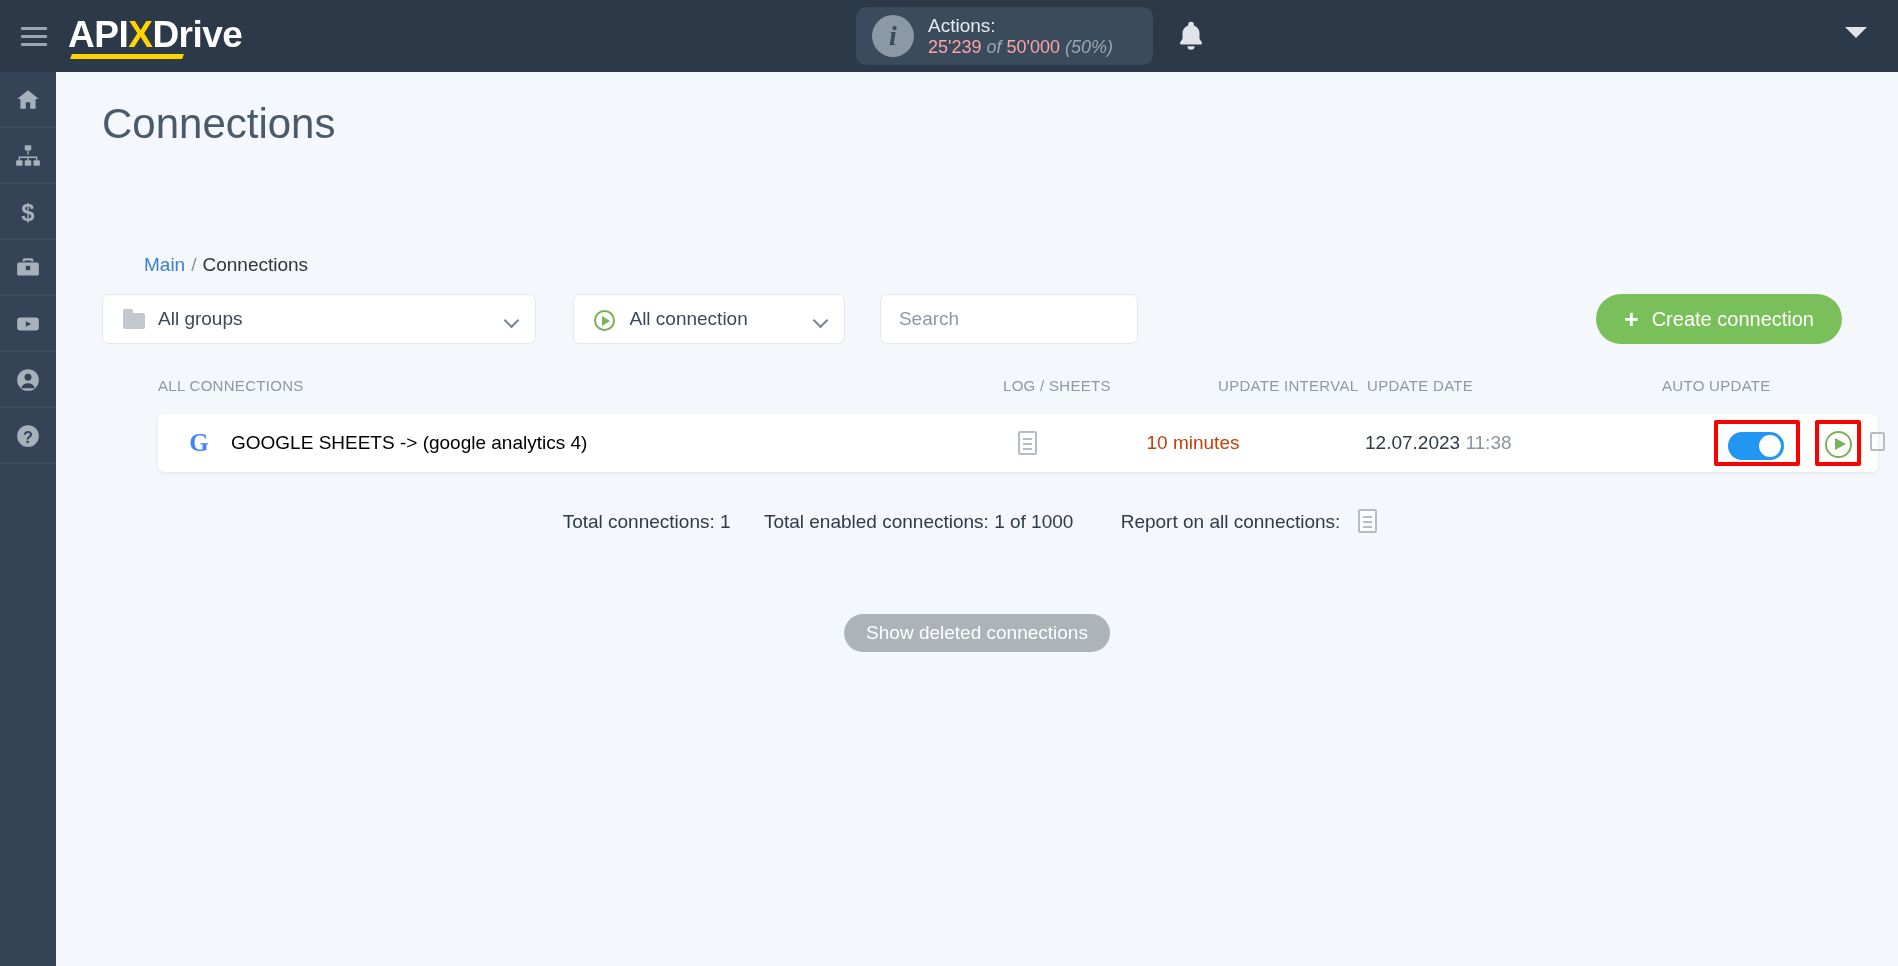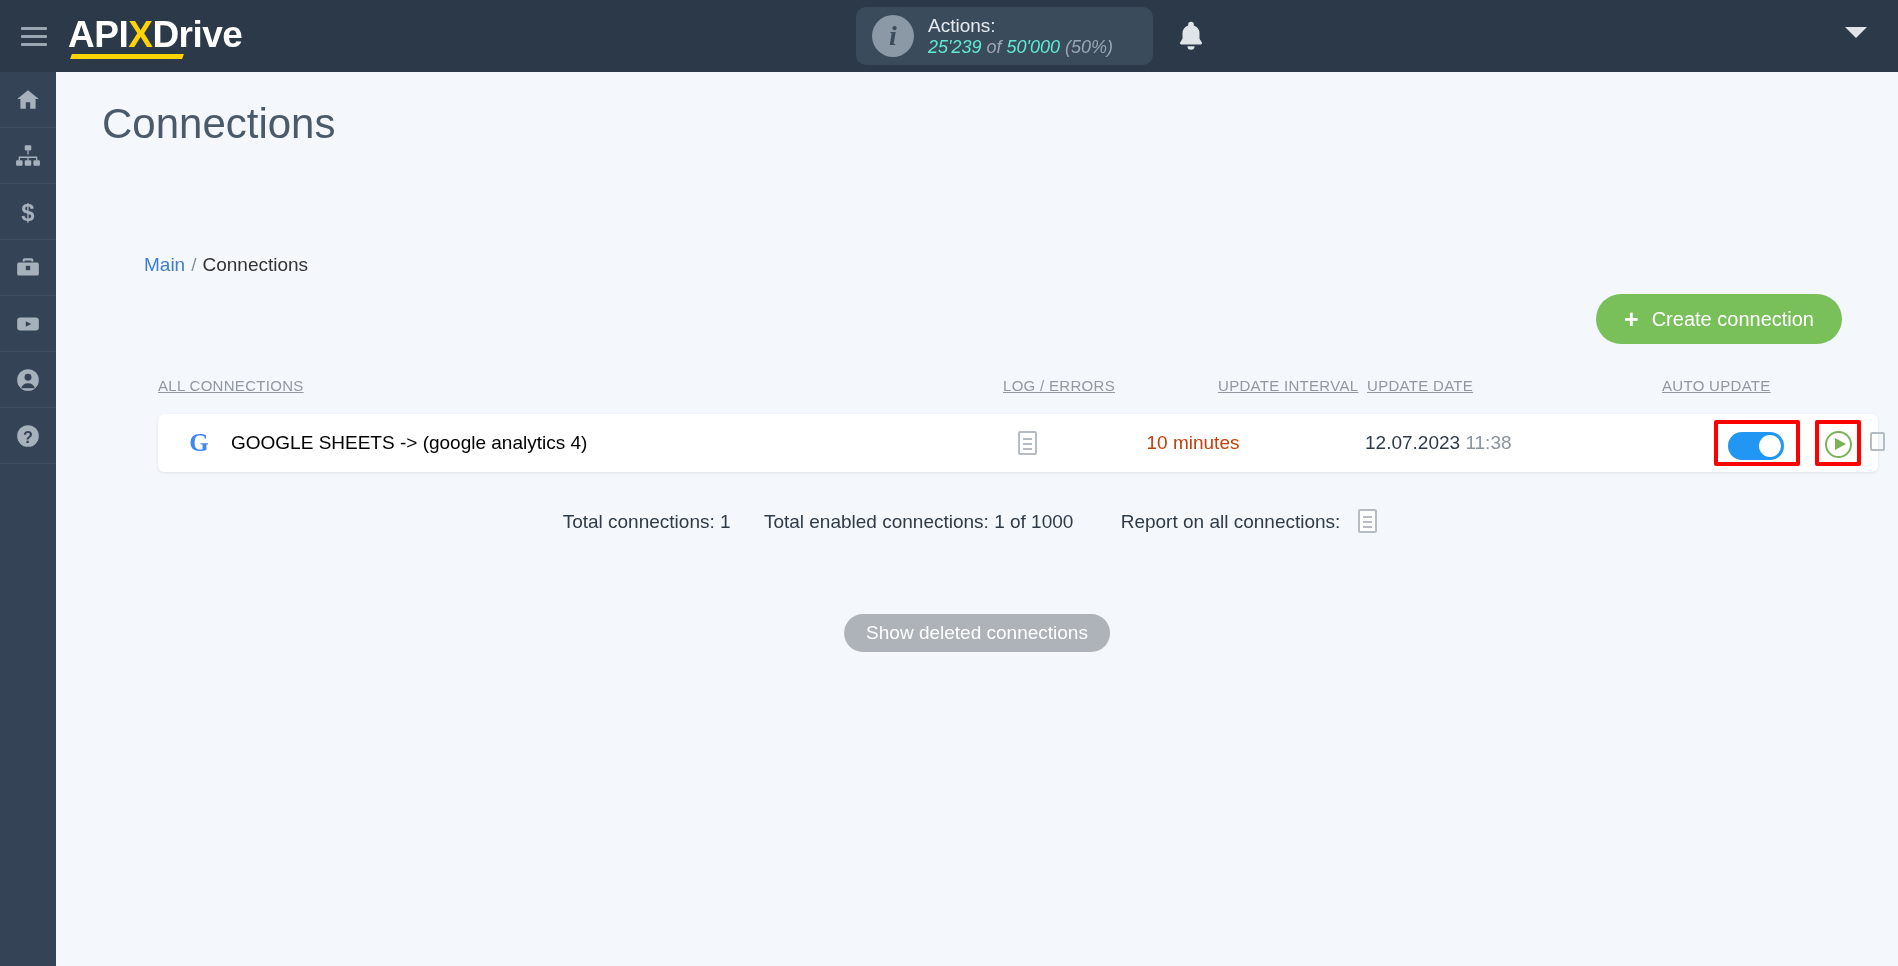--- a/index.html
+++ b/index.html
@@ -53,21 +53,21 @@
     width: 42px; height: 42px; border-radius: 50%;
     background: #8b98a5; color: #3a4b5c;
     display: flex; align-items: center; justify-content: center;
     font-family: "Liberation Serif", serif;
     font-size: 28px; font-weight: bold; font-style: italic;
     flex: none;
   }
   .actions-text { margin-left: 14px; line-height: 1.15; }
   .actions-title { color: #e6eaee; font-size: 19px; }
   .actions-nums { font-size: 18px; }
-  .actions-nums .green { color: #5eead4; font-style: italic; }
+  .actions-nums .green { color: #fca5a5; }
   .actions-nums .of { color: #9aa6b2; font-style: italic; }
   .actions-nums .pct { color: #9aa6b2; font-style: italic; }
 
   .bell {
     position: absolute; left: 1174px; top: 19px;
     width: 34px; height: 34px; cursor: pointer;
   }
 
   .user-block {
     position: absolute; left: 1240px; top: 10px;
@@ -196,21 +196,21 @@
     cursor: pointer;
   }
   .create-btn .plus { font-size: 25px; font-weight: bold; line-height: 1; }
 
   
   .table-head {
     position: absolute; left: 102px; top: 305px;
     width: 1718px; height: 26px;
     font-size: 15px; color: #9198a2; letter-spacing: 0.3px;
   }
-  .table-head span { position: absolute; top: 0; white-space: nowrap; text-decoration: underline; }
+  .table-head span { position: absolute; top: 0; white-space: nowrap; }
   .th-all   { left: 0; }
   .th-log   { left: 845px; }
   .th-int   { left: 1060px; }
   .th-date  { left: 1209px; }
   .th-auto  { left: 1504px; }
 
   .conn-row {
     position: absolute; left: 102px; top: 342px;
     width: 1720px; height: 58px;
     background: #ffffff; border-radius: 6px;
@@ -398,29 +398,46 @@
 </div>
 
 <div class="main">
 
   <h1 class="page-title">Connections</h1>
 
   <div class="breadcrumb">
     <a>Main</a><span class="sep">/</span><span>Connections</span>
   </div>
 
+  <div class="filters">
+    <div class="select-box" id="groups-select">
+      <span class="folder-icon"></span>
+      <span class="label">All groups</span>
+      <span class="chev"></span>
+    </div>
+
+    <div class="select-box" id="conn-select">
+      <span class="play-ring"></span>
+      <span class="label">All connection</span>
+      <span class="chev"></span>
+    </div>
+
+    <div class="search-box">
+      <input type="text" placeholder="Search" style="">
+    </div>
+  </div>
 
   <button class="create-btn">
     <span class="plus">+</span>
     <span>Create connection</span>
   </button>
 
   <div class="table-head">
     <span class="th-all">ALL CONNECTIONS</span>
-    <span class="th-log">LOG / ERRORS</span>
+    <span class="th-log">LOG / SHEETS</span>
     <span class="th-int">UPDATE INTERVAL</span>
     <span class="th-date">UPDATE DATE</span>
     <span class="th-auto">AUTO UPDATE</span>
   </div>
 
   <div class="conn-row">
     <span class="g-logo">G</span>
     <a class="conn-name">GOOGLE SHEETS -&gt; (google analytics 4)</a>
 
     <span class="doc-icon" id="row-log-icon"></span>

